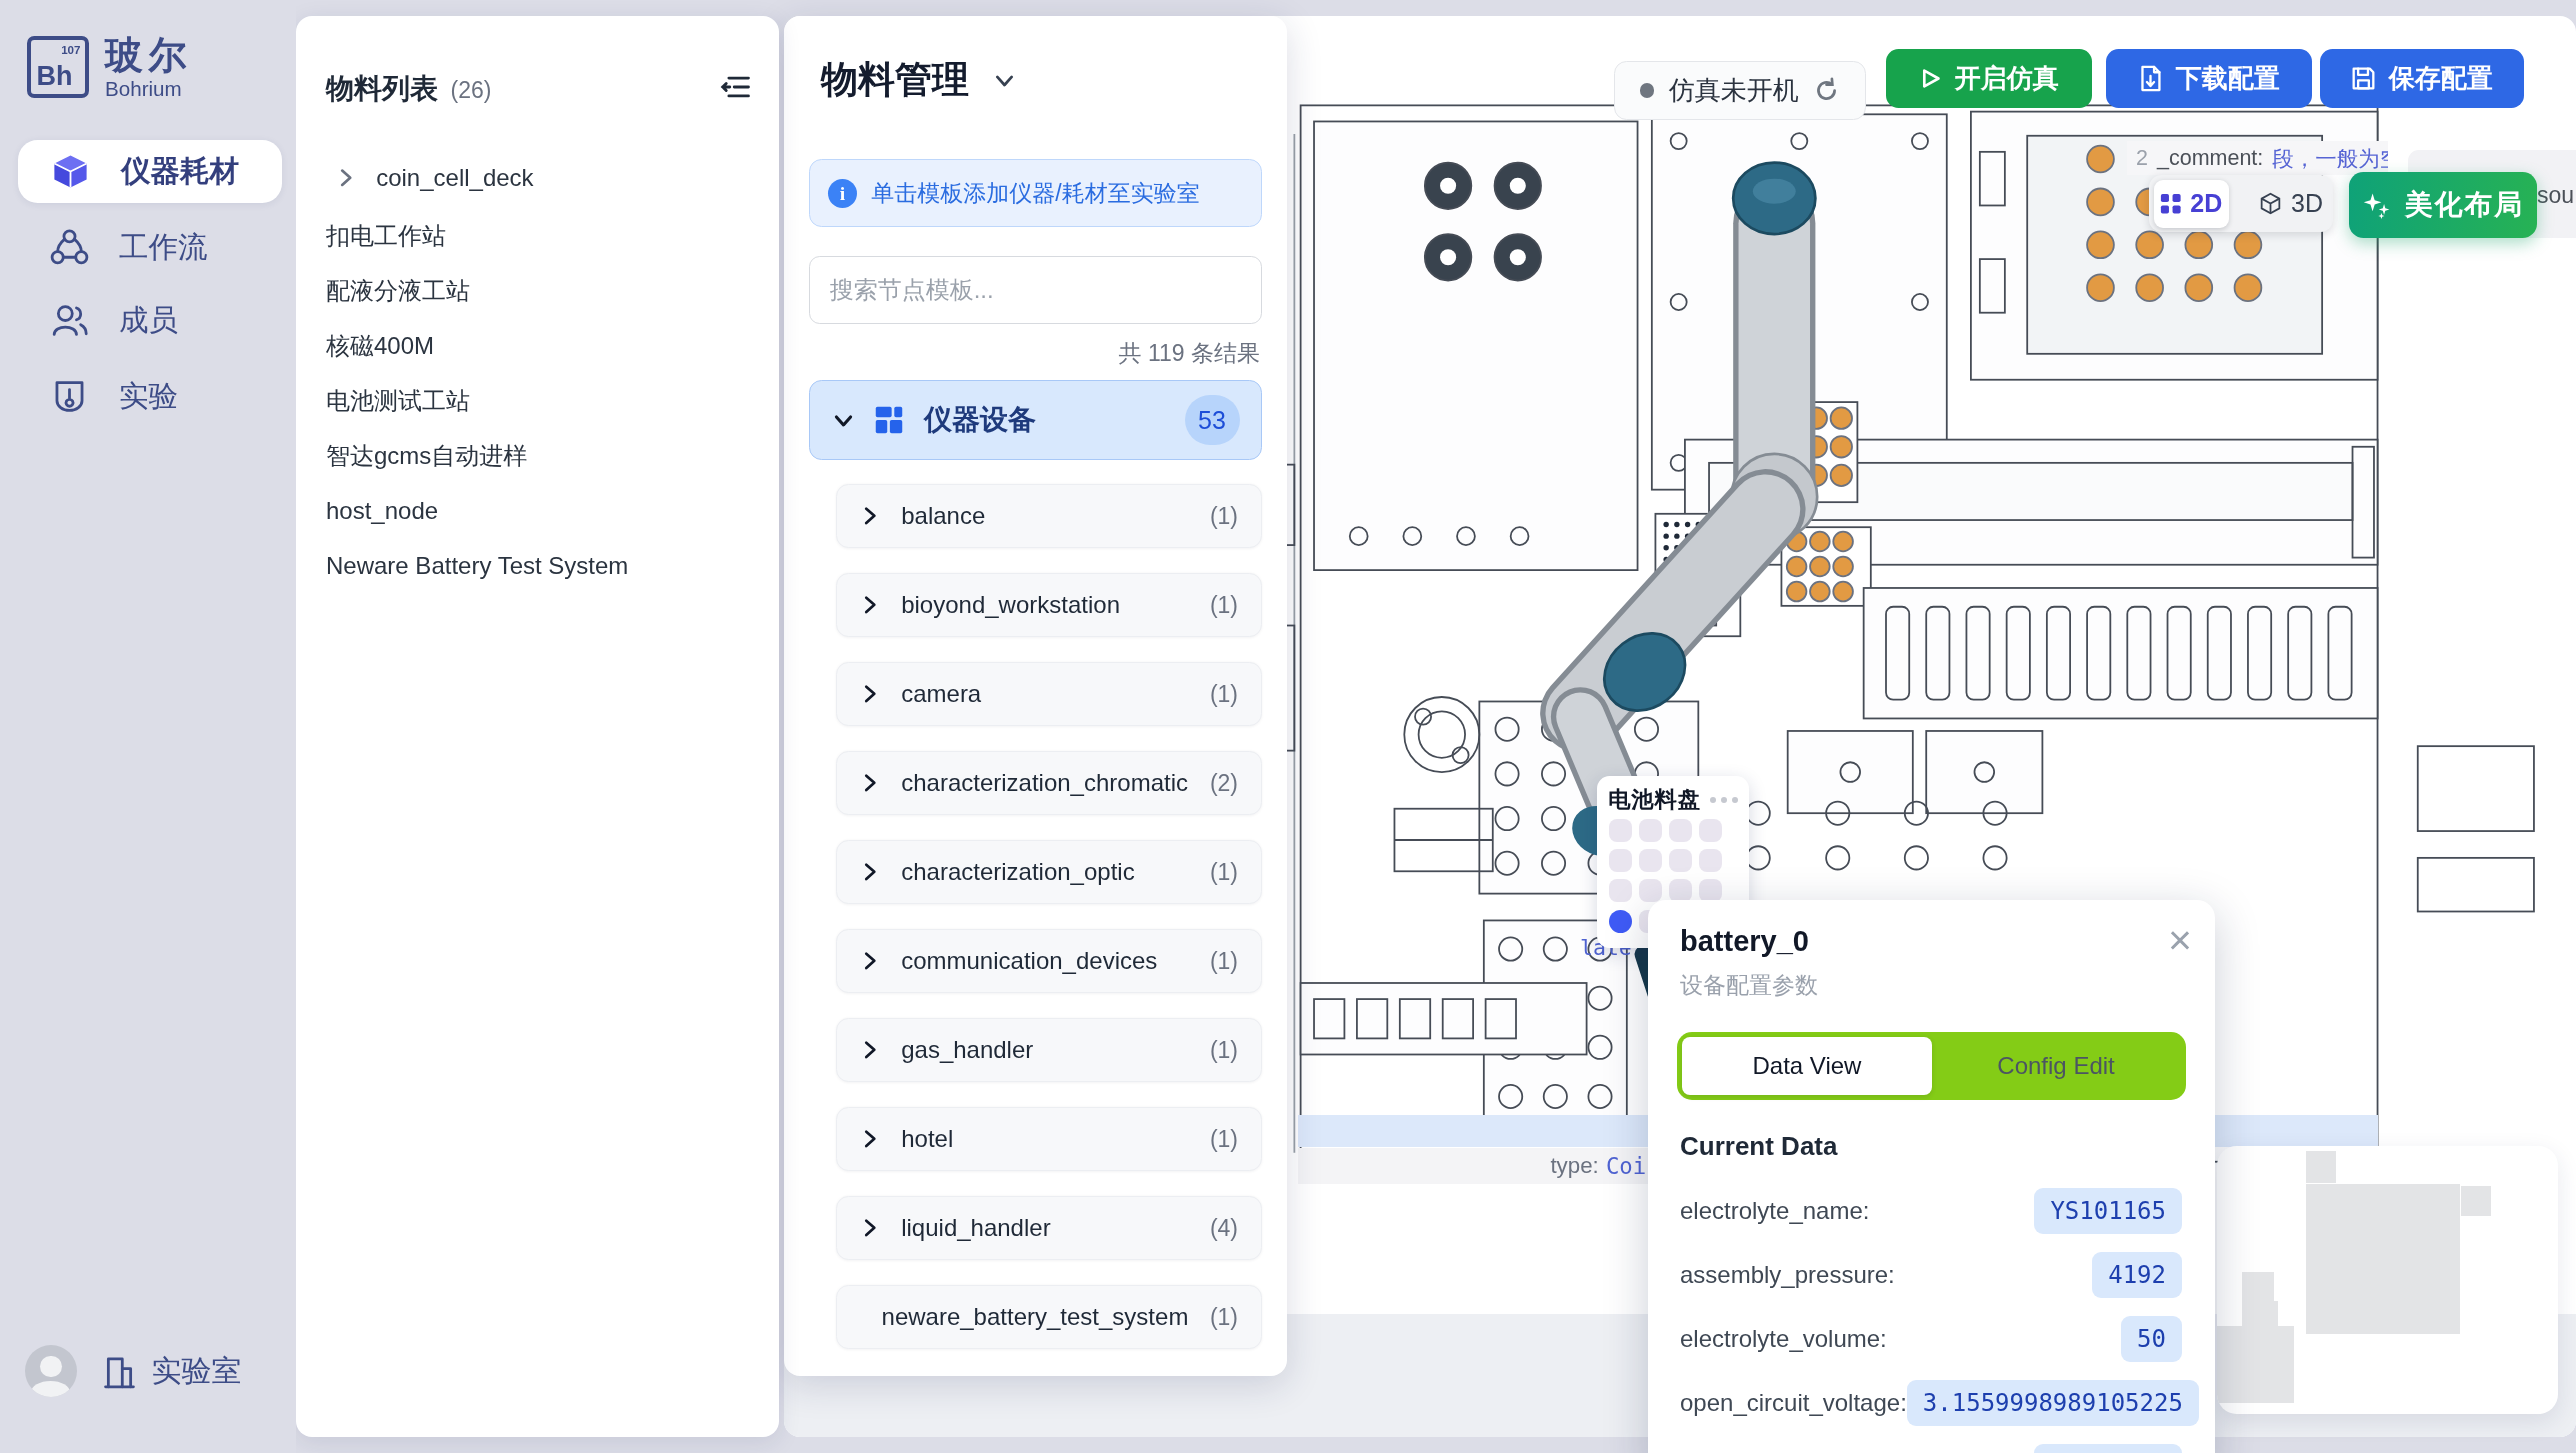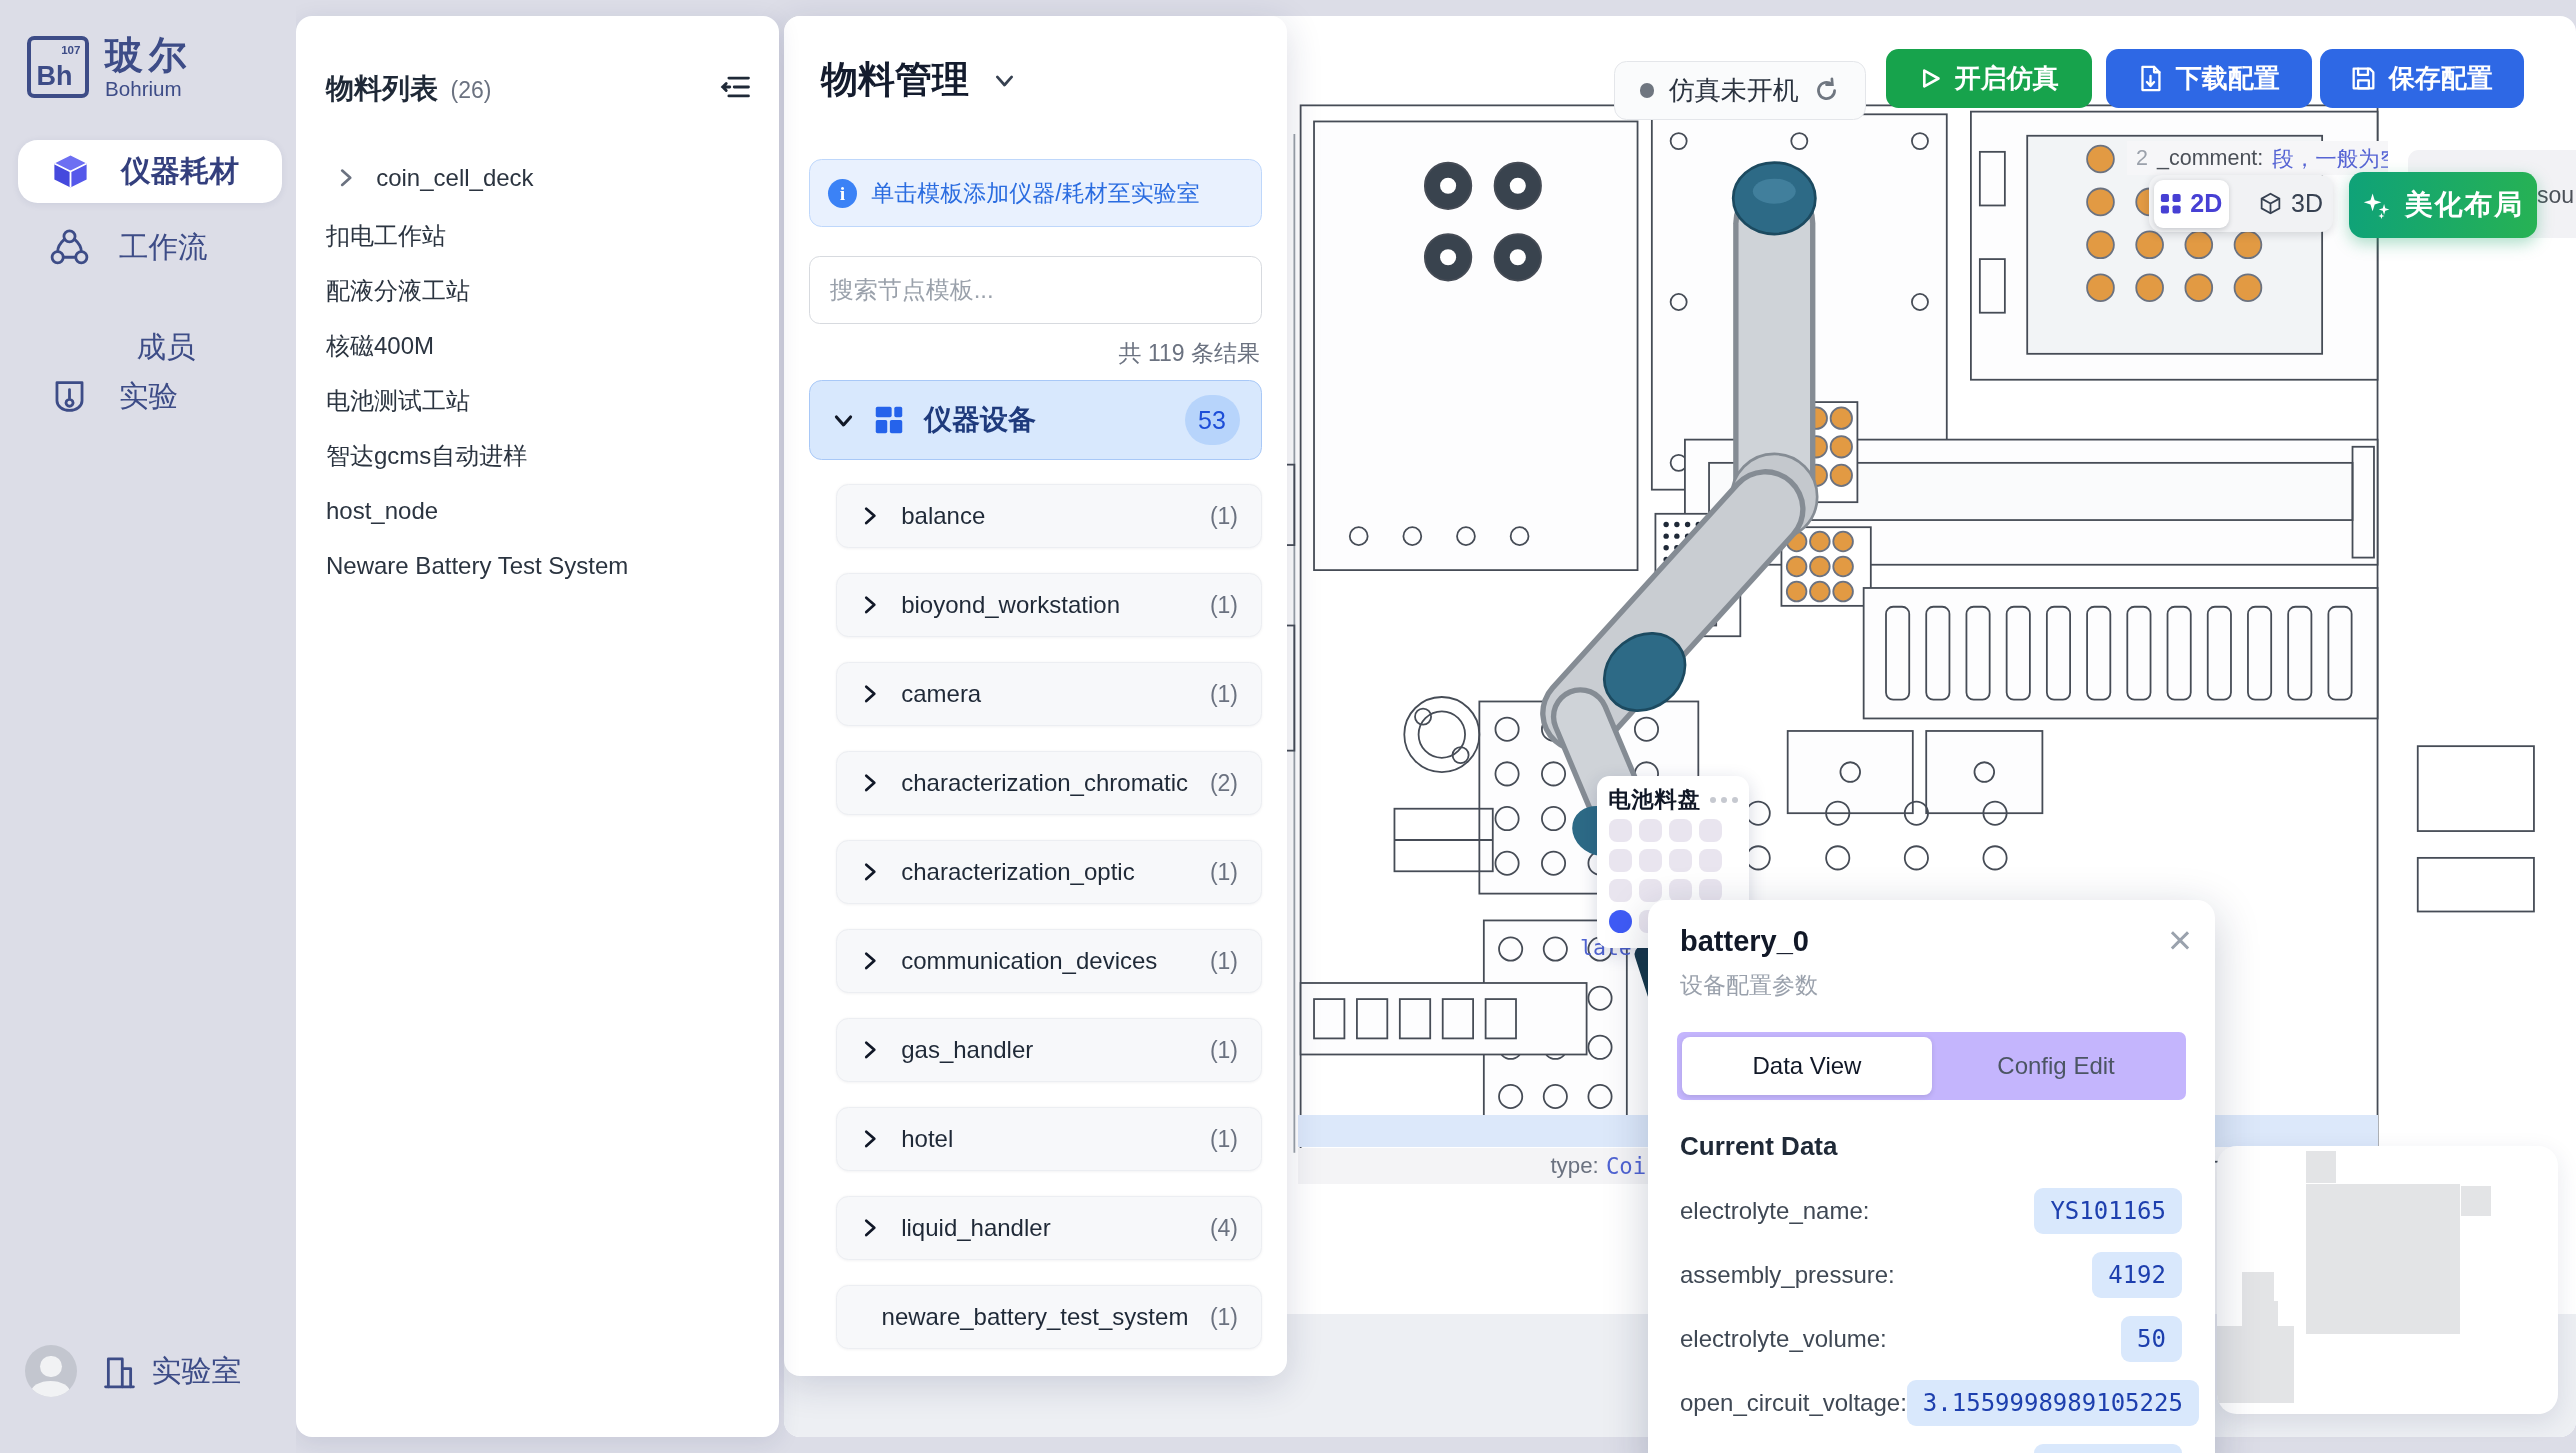--- a/index.html
+++ b/index.html
@@ -88,21 +88,21 @@
   .cat-list{position:absolute;left:52px;top:468px;width:426px;}
   .cat-row{height:64px;margin-bottom:25px;background:#f7f8fa;border:0.9px solid #eceef2;border-radius:12.5px;box-shadow:0 0.9px 2.7px rgba(20,25,40,.05);display:flex;align-items:center;gap:21.5px;padding:0 23px;box-sizing:border-box;cursor:pointer;}
   .cat-name{font-size:24px;color:#1f2937;white-space:nowrap;}
   .cat-count{margin-left:auto;font-size:23px;color:#6b7280;}
 
   
   .popup{left:1648px;top:900px;width:567px;height:572px;background:#fff;border-radius:18px;box-shadow:0 12.5px 45px rgba(20,30,70,.22);}
   .pop-title{position:absolute;left:32px;top:25px;font-size:29px;font-weight:bold;color:#111827;}
   .pop-sub{position:absolute;left:32px;top:70px;font-size:23px;color:#9aa1ac;}
   .pop-close{position:absolute;right:23px;top:19.7px;font-size:41px;color:#9aa2ad;font-weight:300;cursor:pointer;line-height:41px;}
-  .pop-tabs{position:absolute;left:29px;top:132px;width:509px;height:68px;background:#c4b5fd;border-radius:7px;display:flex;padding:5.4px;box-sizing:border-box;}
+  .pop-tabs{position:absolute;left:29px;top:132px;width:509px;height:68px;background:#84cc16;border-radius:15px;display:flex;padding:5.4px;box-sizing:border-box;}
   .pop-tab{flex:1;display:flex;align-items:center;justify-content:center;font-size:24px;color:#4b5563;border-radius:8px;cursor:pointer;}
   .pop-tab.active{background:#fff;color:#111827;box-shadow:0 1.8px 5.4px rgba(20,25,40,.12);}
   .pop-section{position:absolute;left:32px;top:231px;font-size:26px;font-weight:bold;color:#1f2937;}
   .pop-rows{position:absolute;left:32px;top:279px;width:502px;}
   .pop-row{height:64px;display:flex;align-items:center;}
   .pop-label{font-size:24px;color:#3f4854;}
   .pop-chip{margin-left:auto;background:#d9e8fc;color:#1d3fae;font-family:"DejaVu Sans Mono",monospace;font-size:24px;padding:9px 16px;border-radius:9px;white-space:nowrap;}
 
   
   .minimap{left:2217px;top:1146px;width:341px;height:268px;background:#fff;border-radius:19.7px;box-shadow:0 7.2px 23px rgba(30,40,90,.10);overflow:hidden;}
@@ -623,21 +623,21 @@
     </div>
     <div class="abs nav-item" style="top:225px;height:45px;">
       <svg width="39" height="39" viewBox="0 0 56 56" fill="none" stroke="#3d4c87" stroke-width="4">
           <circle cx="28" cy="12" r="8"></circle>
           <circle cx="11" cy="42" r="8"></circle>
           <circle cx="45" cy="42" r="8"></circle>
           <path d="M21 16 C14 22 11 28 11 34 M35 16 C42 22 45 28 45 34 M19 42 H37"></path>
         </svg>
       <span class="nav-label">工作流</span>
     </div>
-    <div class="abs nav-item" style="top:298px;height:45px;flex-direction:column;">
+    <div class="abs nav-item" style="top:298px;height:45px;">
       <svg width="39" height="39" viewBox="0 0 56 56" fill="none" stroke="#3d4c87" stroke-width="4" stroke-linecap="round">
           <circle cx="22" cy="18" r="10"></circle>
           <path d="M6 48 C6 34 38 34 38 48"></path>
           <path d="M38 10 a9 9 0 0 1 0 17"></path>
           <path d="M44 34 c6 3 8 8 8 13"></path>
         </svg>
       <span class="nav-label">成员</span>
     </div>
     <div class="abs nav-item" style="top:374px;height:45px;">
       <svg width="39" height="39" viewBox="0 0 56 56" fill="none" stroke="#3d4c87" stroke-width="4" stroke-linecap="round" stroke-linejoin="round">

